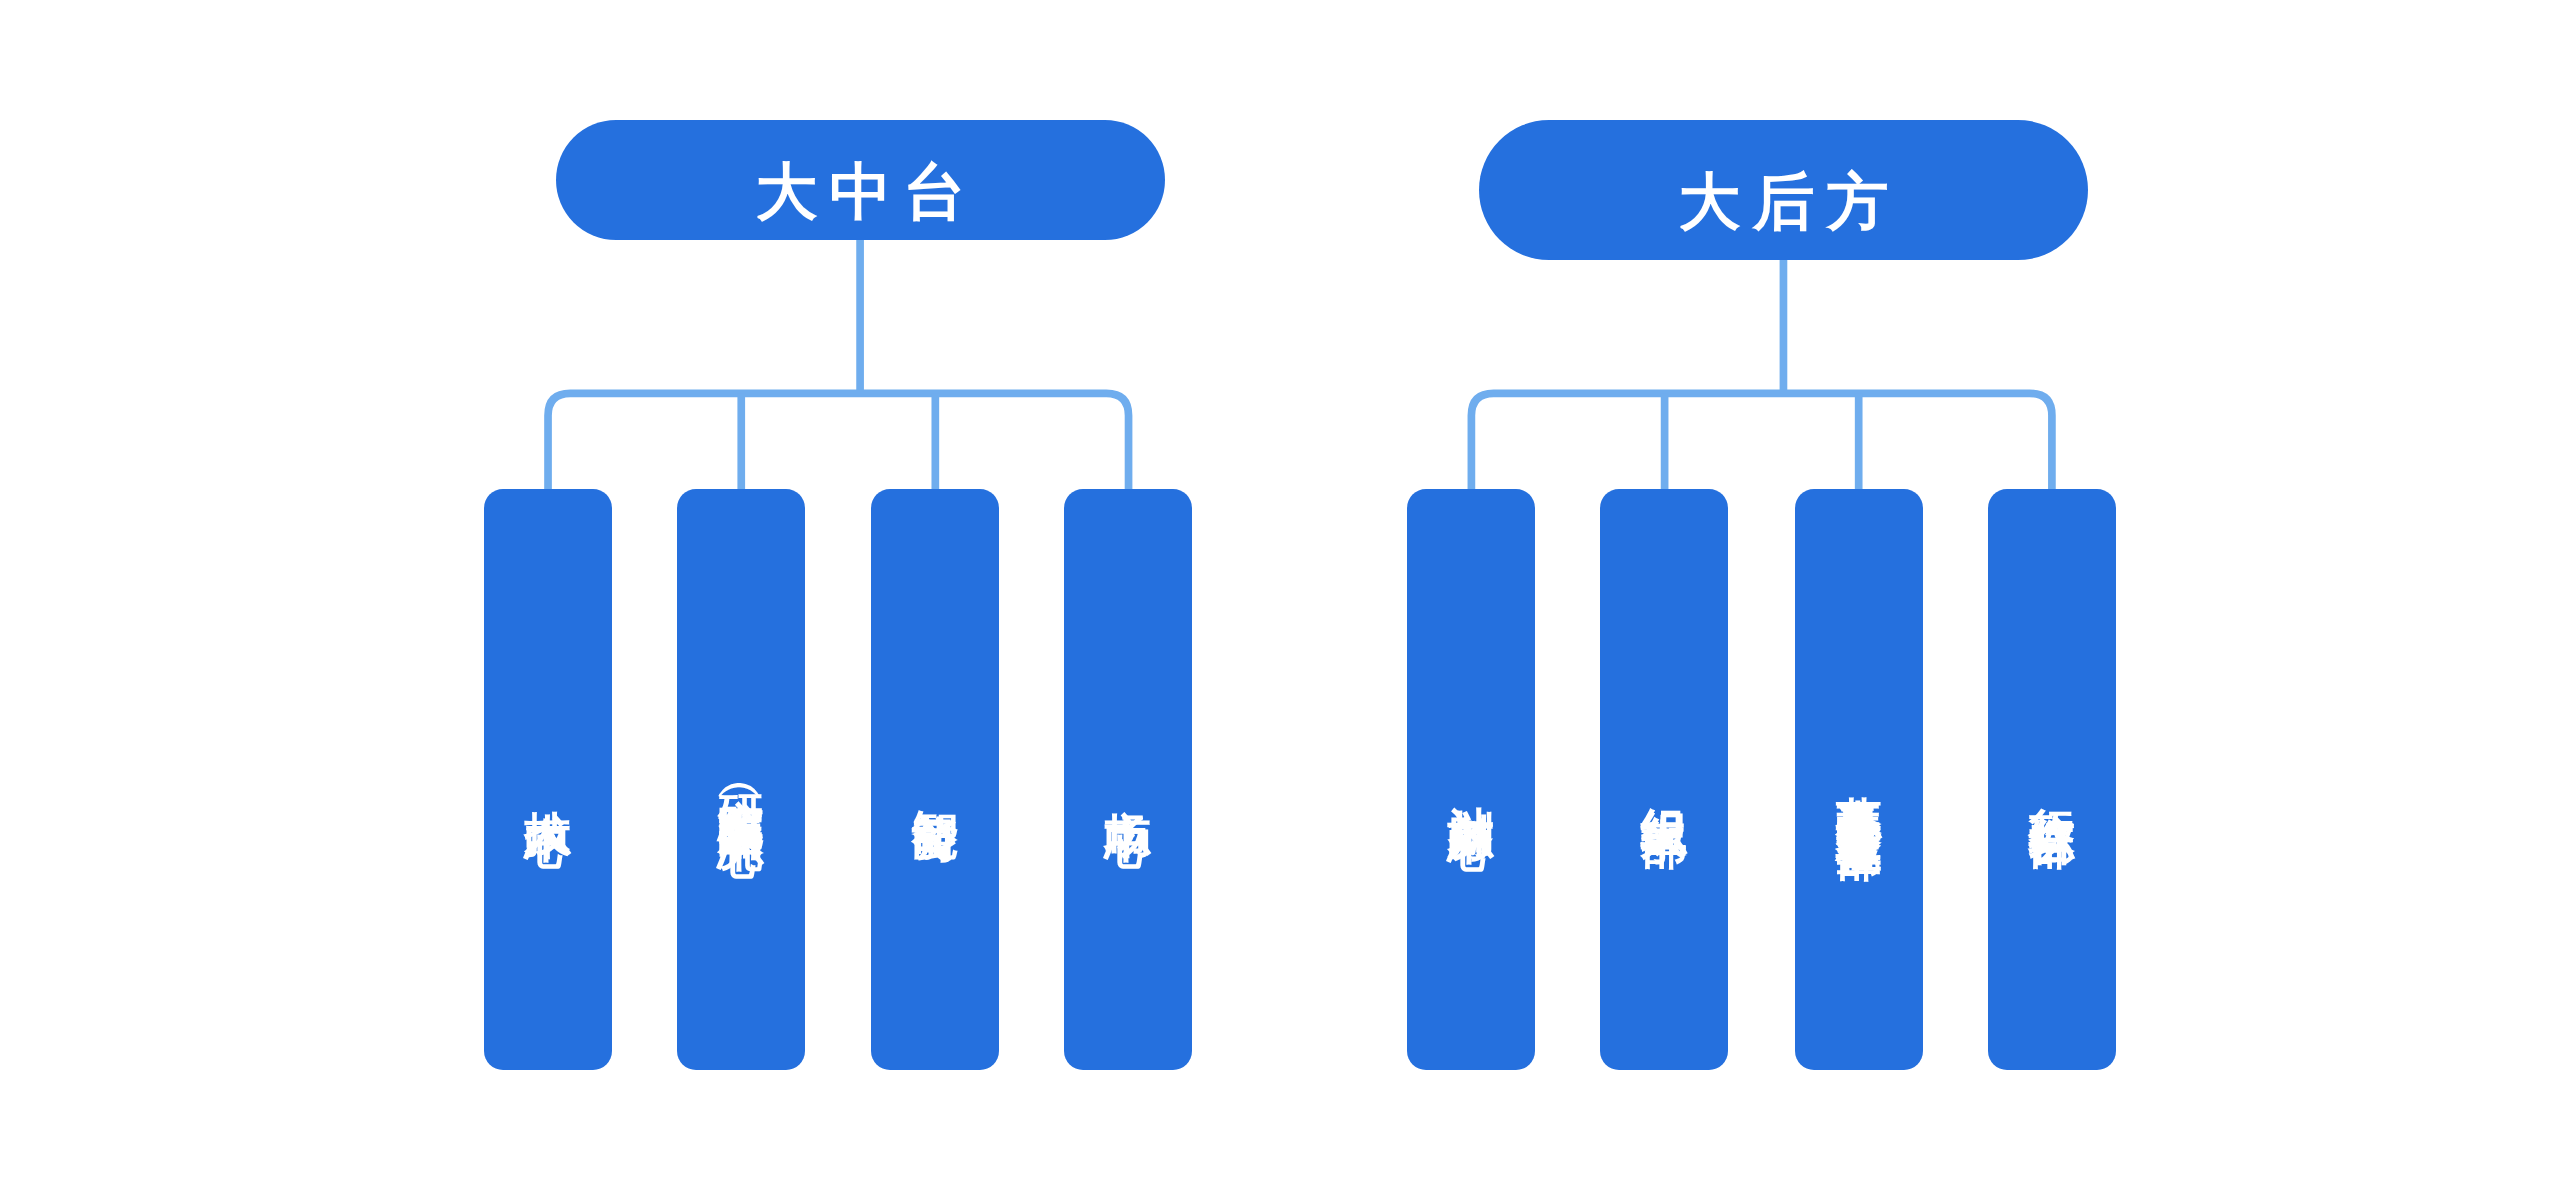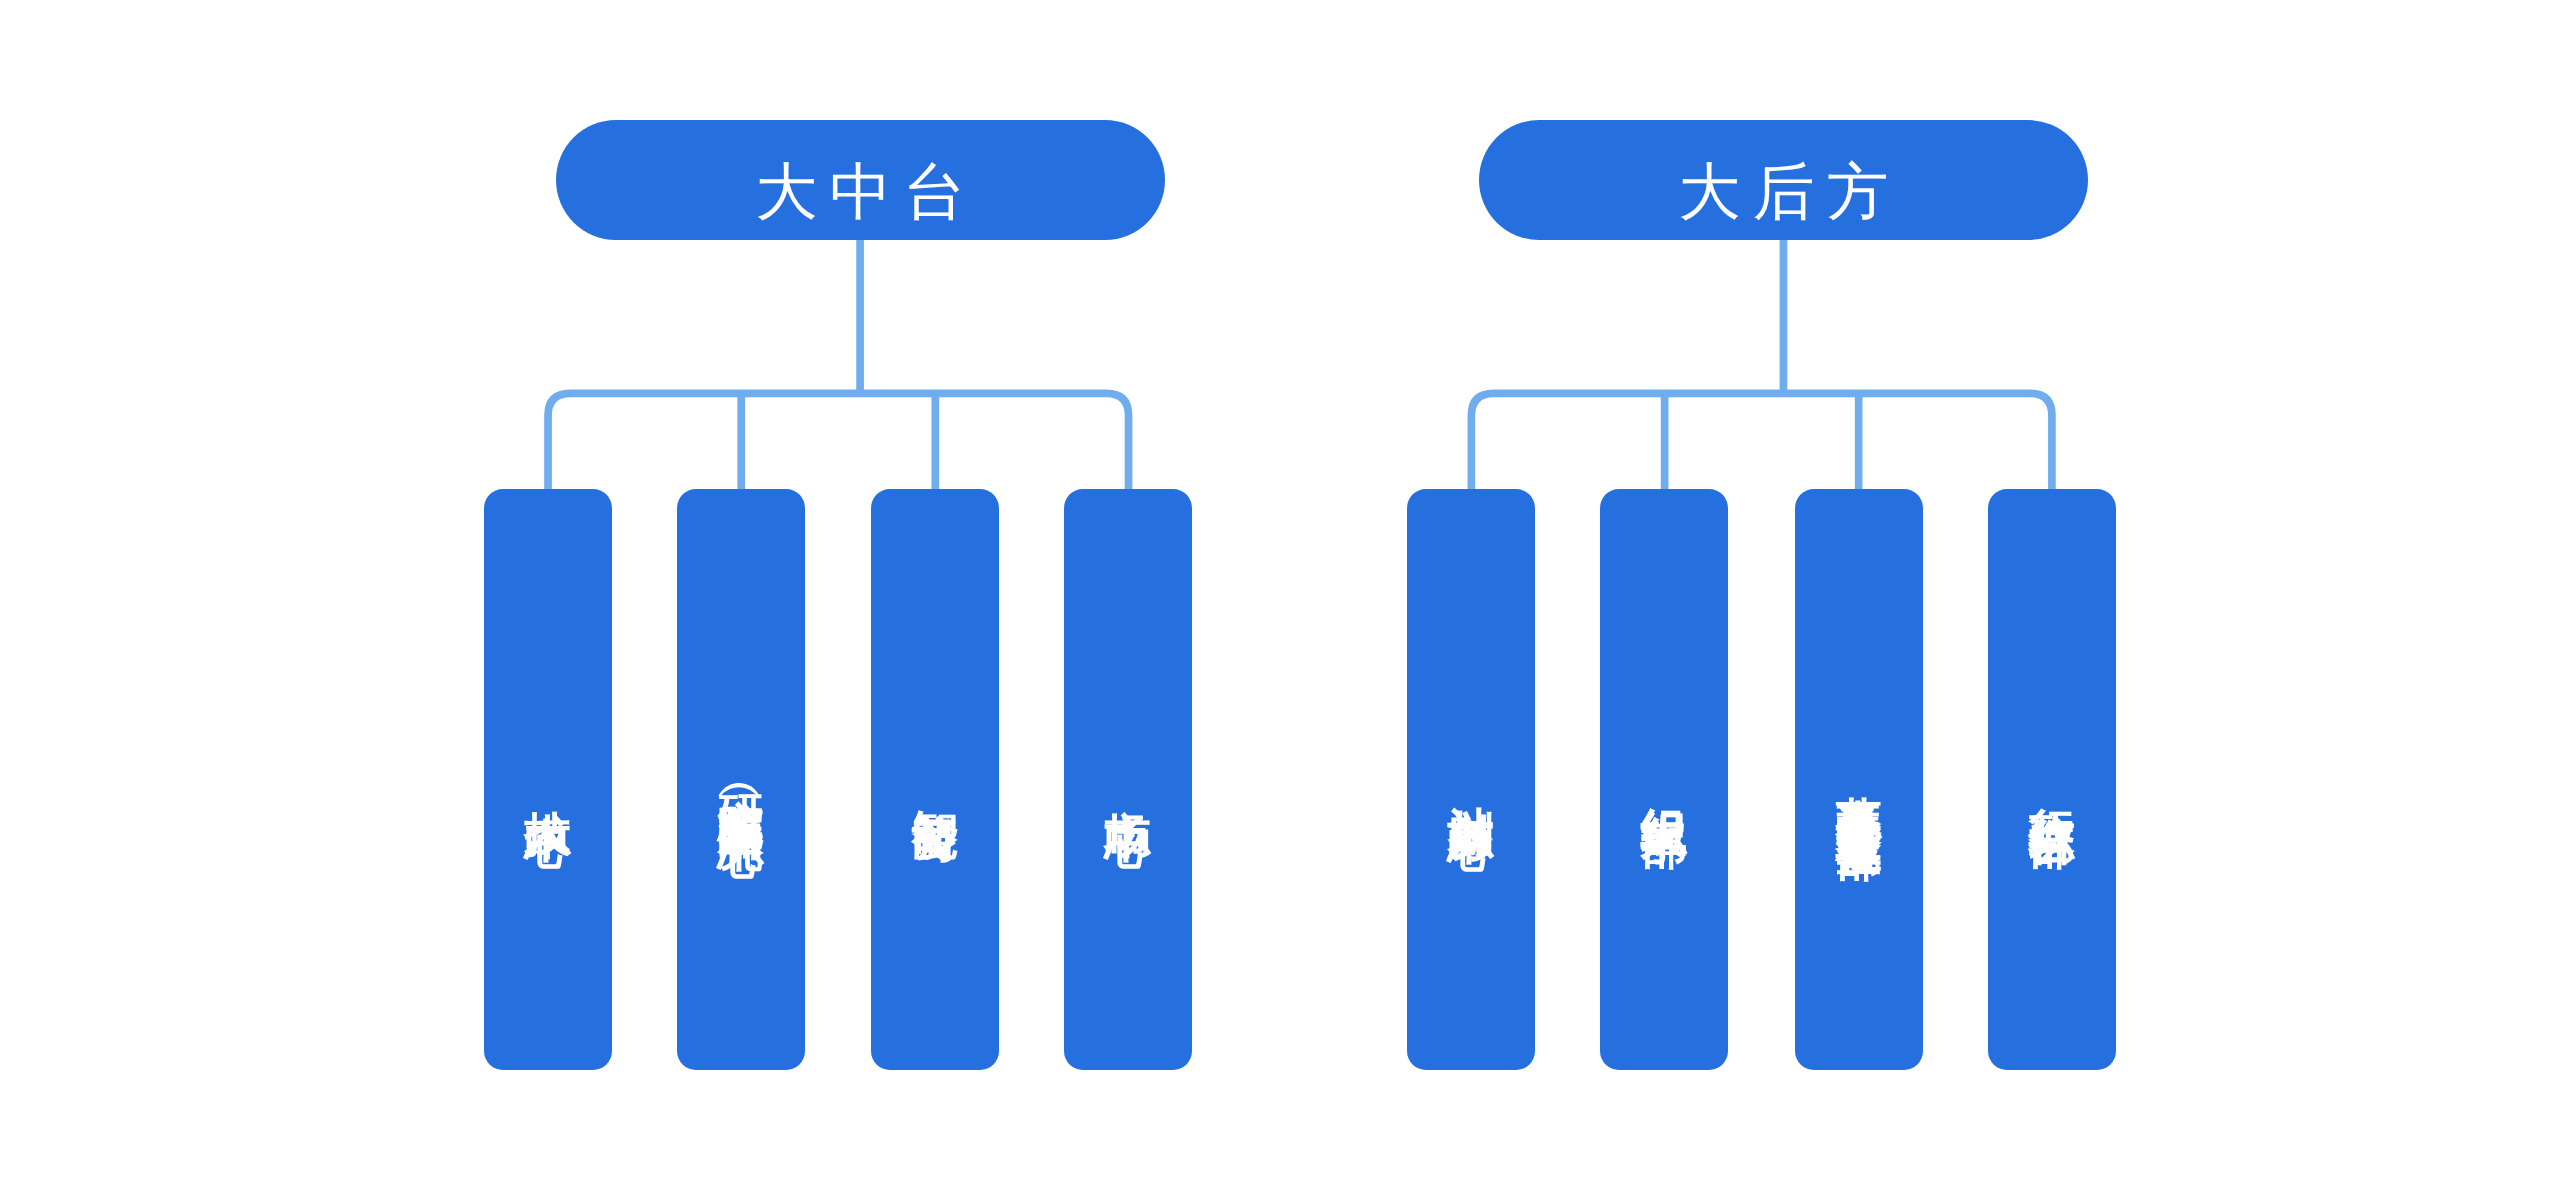--- a/index.html
+++ b/index.html
@@ -33,21 +33,21 @@
     display: flex;
     align-items: center;
     justify-content: center;
     background: #2570de;
     border-radius: 854px;
     color: #ffffff;
     box-sizing: border-box;
   }
   .pill-label {
     font-size: 62px;
-    font-weight: 400;
+    font-weight: 700;
     letter-spacing: 12px;
     text-indent: 12px;
     line-height: 1;
     white-space: nowrap;
     margin-top: 23px;
   }
 
   
   .vnode {
     position: absolute;
@@ -116,21 +116,21 @@
   </div>
 
   <div class="vnode" style="left:871px; top:489px; width:128px; height:581px;">
     <span class="vnode-label">智能公司</span>
   </div>
 
   <div class="vnode" style="left:1064px; top:489px; width:128px; height:581px;">
     <span class="vnode-label">市场中心</span>
   </div>
 
-  <div class="pill" style="left:1479px; top:120px; width:609px; height:120px;">
+  <div class="pill" style="left:1479px; top:120px; width:609px; height:140px;">
     <span class="pill-label">大后方</span>
   </div>
 
   <div class="vnode" style="left:1407px; top:489px; width:128px; height:581px;">
     <span class="vnode-label">计划财务中心</span>
   </div>
 
   <div class="vnode" style="left:1600px; top:489px; width:128px; height:581px;">
     <span class="vnode-label">组织人事部</span>
   </div>

